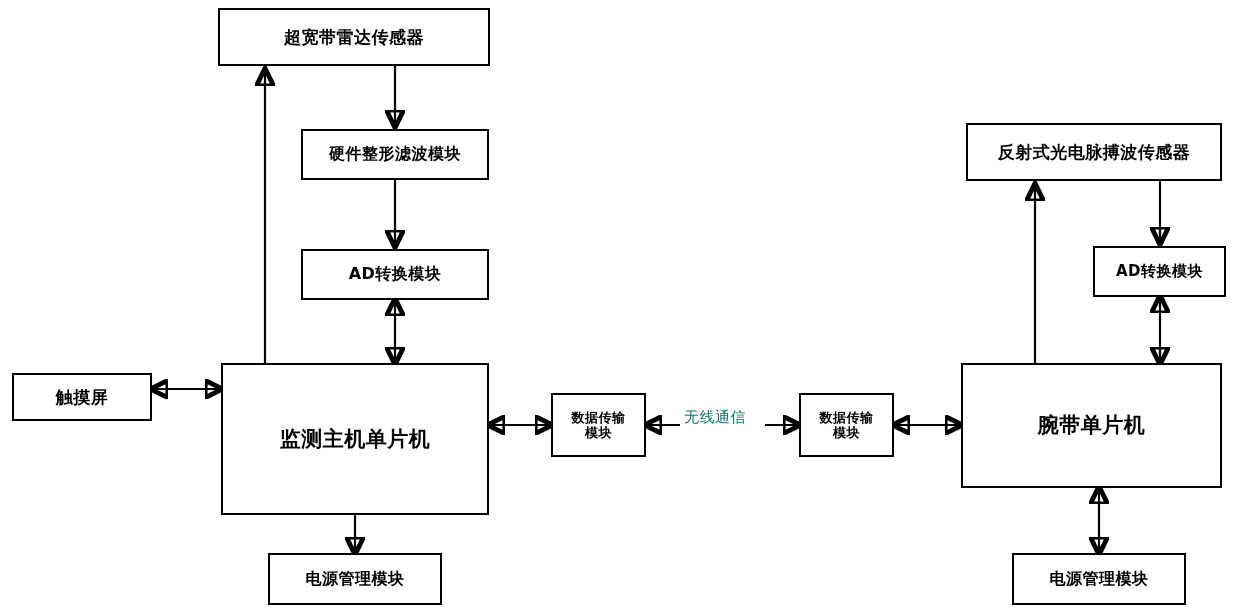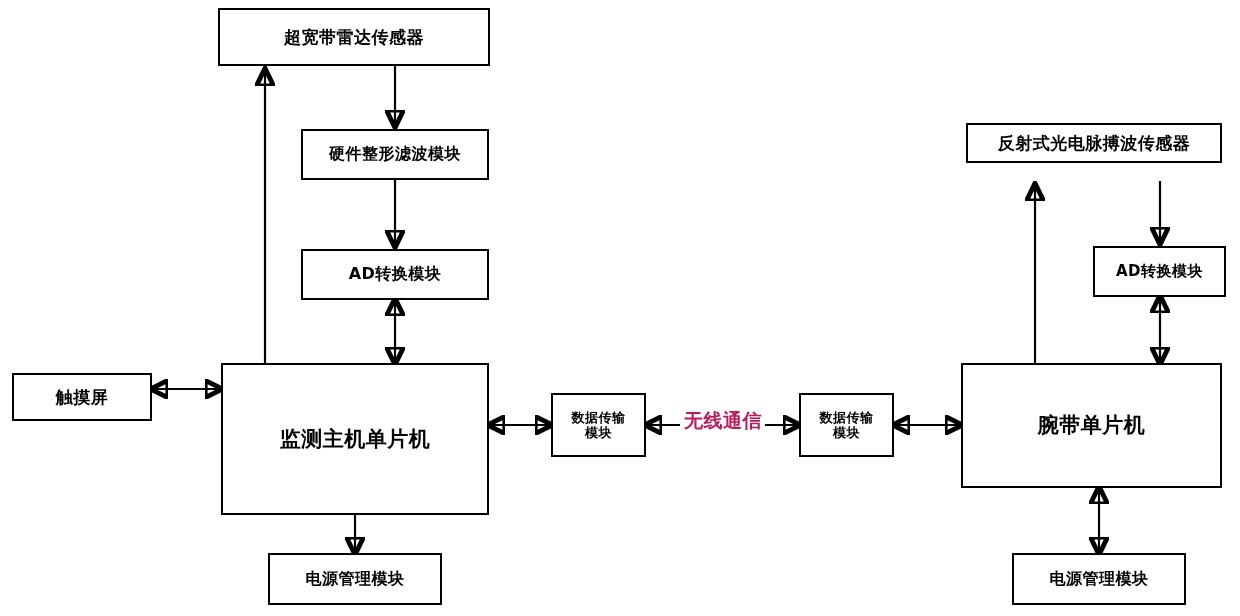--- a/index.html
+++ b/index.html
@@ -36,31 +36,31 @@
     padding: 0 4px;
     white-space: pre-line;
   }
   .n-ubr-sensor   { left: 218px; top: 8px;   width: 272px; height: 58px;  font-size: 17px; }
   .n-filter       { left: 301px; top: 129px; width: 188px; height: 51px;  font-size: 16px; }
   .n-ad-left      { left: 301px; top: 249px; width: 188px; height: 51px;  font-size: 16px; }
   .n-host-mcu     { left: 221px; top: 363px; width: 268px; height: 152px; font-size: 21px; }
   .n-touchscreen  { left: 12px;  top: 373px; width: 140px; height: 48px;  font-size: 17px; text-align: right; }
   .n-dtm-left     { left: 551px; top: 393px; width: 95px;  height: 64px;  font-size: 13px; }
   .n-dtm-right    { left: 799px; top: 393px; width: 95px;  height: 64px;  font-size: 13px; }
-  .n-pulse-sensor { left: 966px; top: 123px; width: 256px; height: 40px;  font-size: 17px; }
+  .n-pulse-sensor { left: 966px; top: 123px; width: 256px; height: 58px;  font-size: 17px; }
   .n-ad-right     { left: 1093px;top: 246px; width: 133px; height: 51px;  font-size: 15px; }
   .n-band-mcu     { left: 961px; top: 363px; width: 261px; height: 125px; font-size: 21px; font-family: Liberation Serif, serif; }
   .n-power-left   { left: 268px; top: 553px; width: 174px; height: 52px;  font-size: 16px; }
   .n-power-right  { left: 1012px;top: 553px; width: 174px; height: 52px;  font-size: 16px; }
 
   .free-label {
     position: absolute;
-    color: #be185d;
-    font-size: 19px;
-    font-weight: 700;
+    color: #0f766e;
+    font-size: 15px;
+    font-weight: 400;
     letter-spacing: 0.5px;
     white-space: nowrap;
   }
   .lbl-wireless { left: 684px; top: 408px; }
 
   .edge-layer {
     position: absolute;
     left: 0; top: 0;
     width: 1240px;
     height: 616px;

